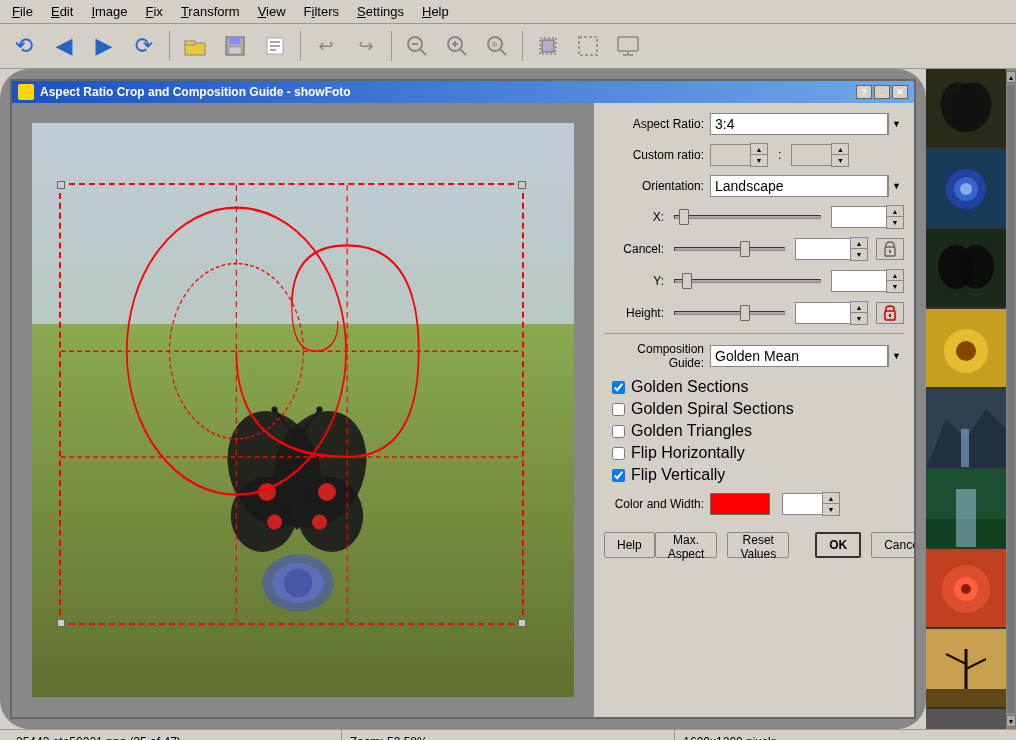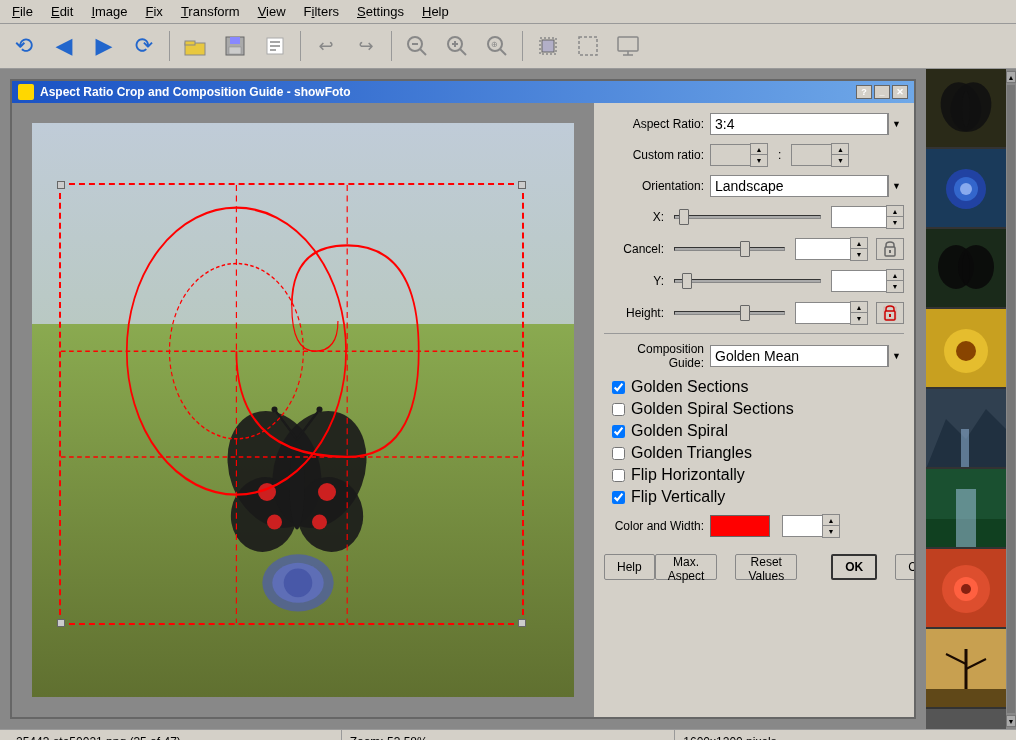--- a/index.html
+++ b/index.html
@@ -11,21 +11,21 @@
 
     
     .toolbar { background: #d4d0c8; padding: 4px 6px; display: flex; align-items: center; gap: 4px; border-bottom: 1px solid #999; }
     .tb-btn { width: 36px; height: 36px; background: #d4d0c8; border: 1px solid transparent; border-radius: 3px; display: flex; align-items: center; justify-content: center; cursor: pointer; font-size: 18px; }
     .tb-separator { width: 1px; height: 30px; background: #999; margin: 0 3px; }
 
     
     .main-content { display: flex; width: 1016px; height: 660px; }
 
     
-    .image-panel { flex: 1; background: #888; padding: 10px; position: relative; overflow: hidden; }
+    .image-panel { flex: 1; background: #888; padding: 10px; position: relative; overflow: hidden; border-radius: 29px; }
     .dialog-window { background: #d4d0c8; border: 2px solid #666; position: absolute; top: 10px; left: 10px; right: 10px; bottom: 10px; display: flex; flex-direction: column; }
     .dialog-titlebar { background: linear-gradient(to right, #1a52c4, #6fa8e8); color: white; padding: 3px 6px; display: flex; align-items: center; justify-content: space-between; font-size: 12px; font-weight: bold; }
     .dialog-titlebar-left { display: flex; align-items: center; gap: 6px; }
     .dialog-titlebar-icon { width: 16px; height: 16px; background: #ffd700; border-radius: 2px; }
     .dialog-controls { display: flex; gap: 2px; }
     .dialog-ctrl-btn { width: 16px; height: 14px; background: #d4d0c8; border: 1px solid #666; font-size: 9px; display: flex; align-items: center; justify-content: center; cursor: pointer; }
 
     .dialog-body { display: flex; flex: 1; overflow: hidden; }
 
     
@@ -379,24 +379,20 @@
 
           <div class="checkbox-row">
             <input type="checkbox" id="cb-golden-sections" checked="" style="">
             <label for="cb-golden-sections" class="checkbox-label">Golden Sections</label>
           </div>
           <div class="checkbox-row">
             <input type="checkbox" id="cb-golden-spiral-sections" style="">
             <label for="cb-golden-spiral-sections" class="checkbox-label">Golden Spiral Sections</label>
           </div>
           <div class="checkbox-row">
-            <input type="checkbox" id="cb-golden-spiral" checked="" style="">
-            <label for="cb-golden-spiral" class="checkbox-label">Golden Spiral</label>
-          </div>
-          <div class="checkbox-row">
             <input type="checkbox" id="cb-golden-triangles" style="">
             <label for="cb-golden-triangles" class="checkbox-label">Golden Triangles</label>
           </div>
           <div class="checkbox-row">
             <input type="checkbox" id="cb-flip-h" style="">
             <label for="cb-flip-h" class="checkbox-label">Flip Horizontally</label>
           </div>
           <div class="checkbox-row">
             <input type="checkbox" id="cb-flip-v" checked="" style="">
             <label for="cb-flip-v" class="checkbox-label">Flip Vertically</label>
@@ -409,21 +405,21 @@
               <input type="text" class="number-input" style="width: 40px;">
               <div class="spin-btns">
                 <div class="spin-btn">▲</div>
                 <div class="spin-btn">▼</div>
               </div>
             </div>
           </div>
 
           <div style="margin-top:16px; display:flex; justify-content:space-between; align-items:center;">
             <button class="footer-btn">Help</button>
-            <div style="display:flex; gap:18px;">
+            <div style="display:flex; gap:10px;">
               <button class="footer-btn">Max. Aspect</button>
               <button class="footer-btn">Reset Values</button>
               <button class="footer-btn ok-btn">OK</button>
               <button class="footer-btn">Cancel</button>
             </div>
           </div>
 
         </div>
       </div>
     </div>

